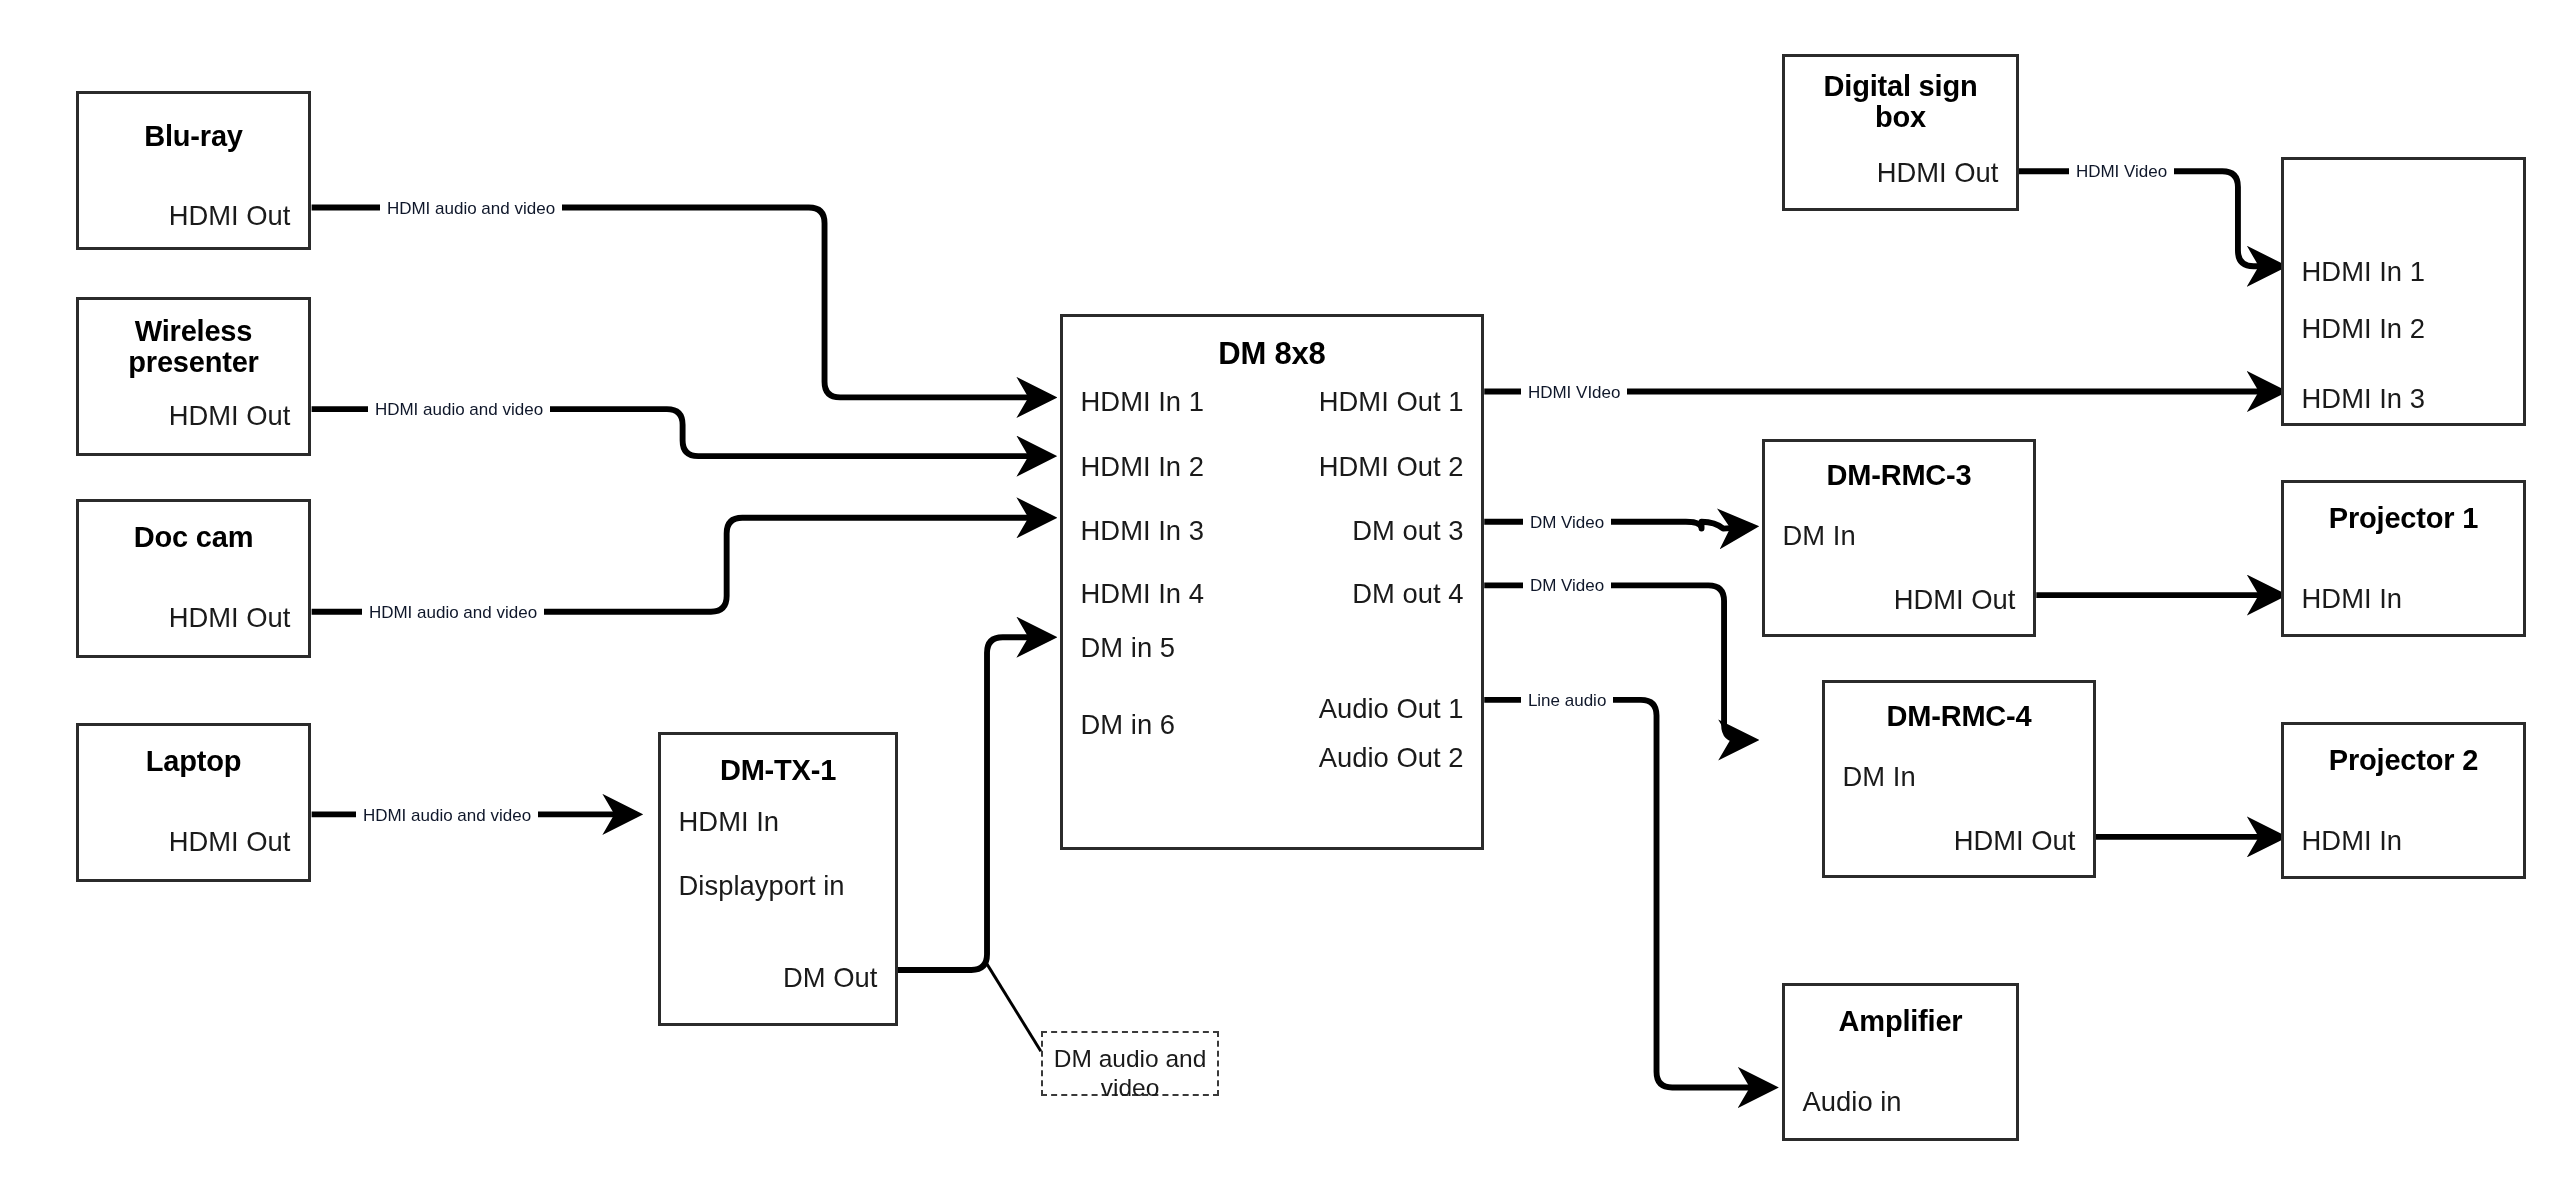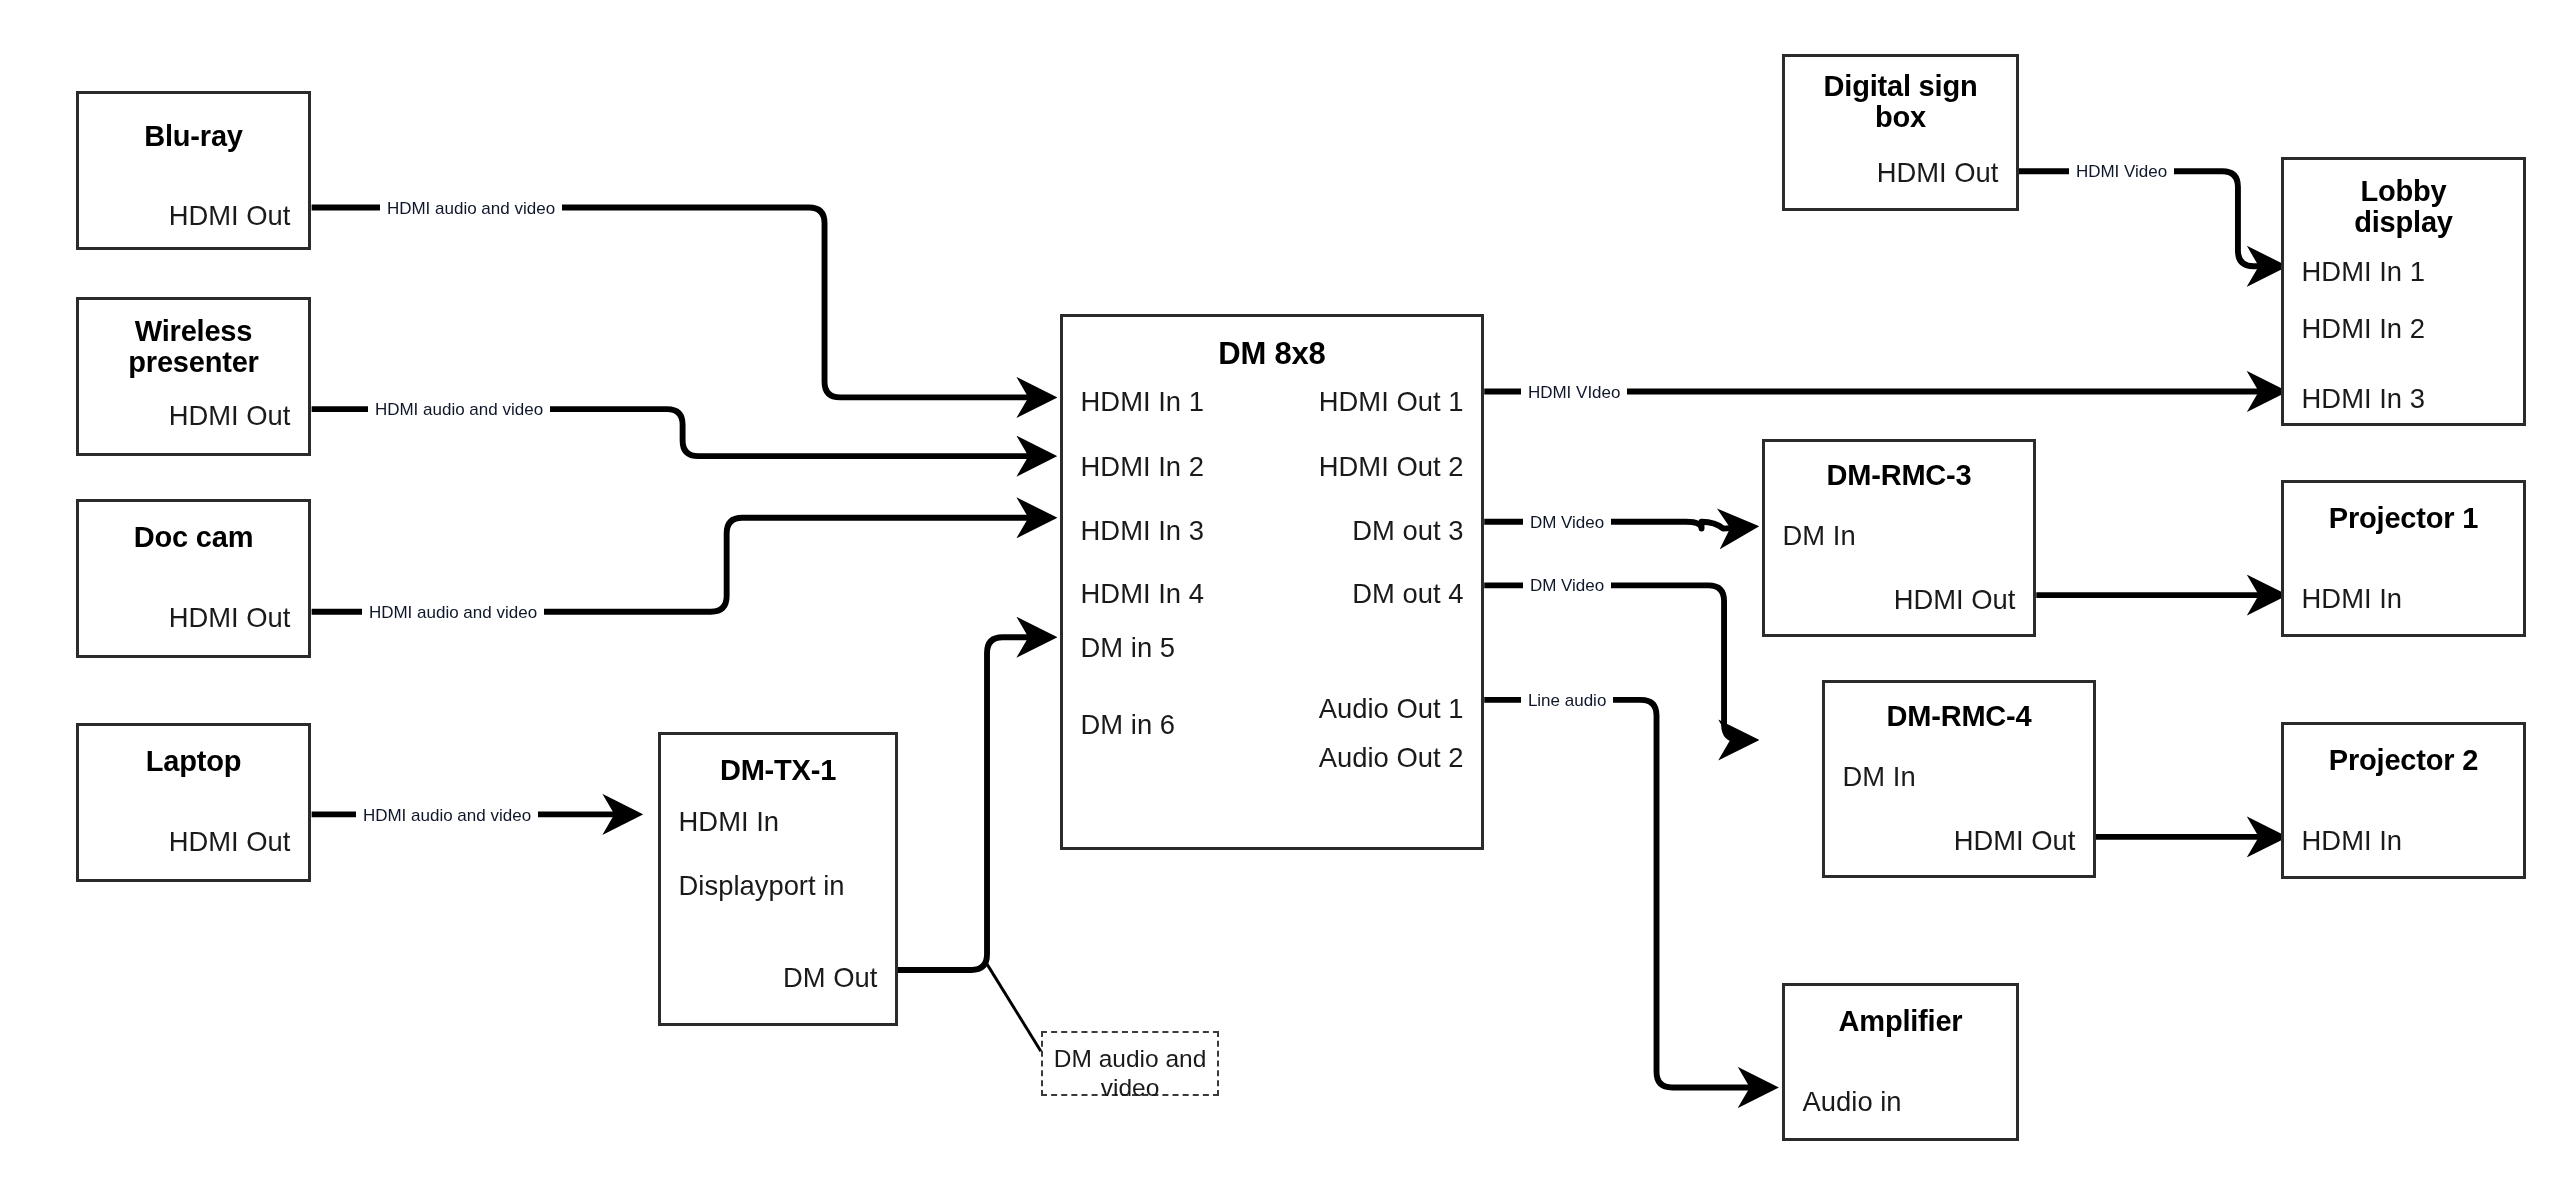--- a/index.html
+++ b/index.html
@@ -162,21 +162,20 @@
     <div class="port right" style="top:378px;">Audio Out 1</div>
     <div class="port right" style="top:427px;">Audio Out 2</div>
   </div>
 
   <div class="node" style="left:1782px; top:54px; width:237px; height:157px;">
     <div class="node-title" style="top:13.7px; padding:0 27.4px;">Digital sign box</div>
     <div class="port right" style="top:102px;">HDMI Out</div>
   </div>
 
   <div class="node" style="left:2281px; top:157px; width:245px; height:269px;">
-    <div class="node-title" style="top:15.7px; padding:0 33px;">Lobby display</div>
     <div class="port left" style="top:98px;">HDMI In 1</div>
     <div class="port left" style="top:155px;">HDMI In 2</div>
     <div class="port left" style="top:225px;">HDMI In 3</div>
   </div>
 
   <div class="node" style="left:1762px; top:439px; width:274px; height:198px;">
     <div class="node-title" style="top:17.6px;">DM-RMC-3</div>
     <div class="port left" style="top:80px;">DM In</div>
     <div class="port right" style="top:144px;">HDMI Out</div>
   </div>

